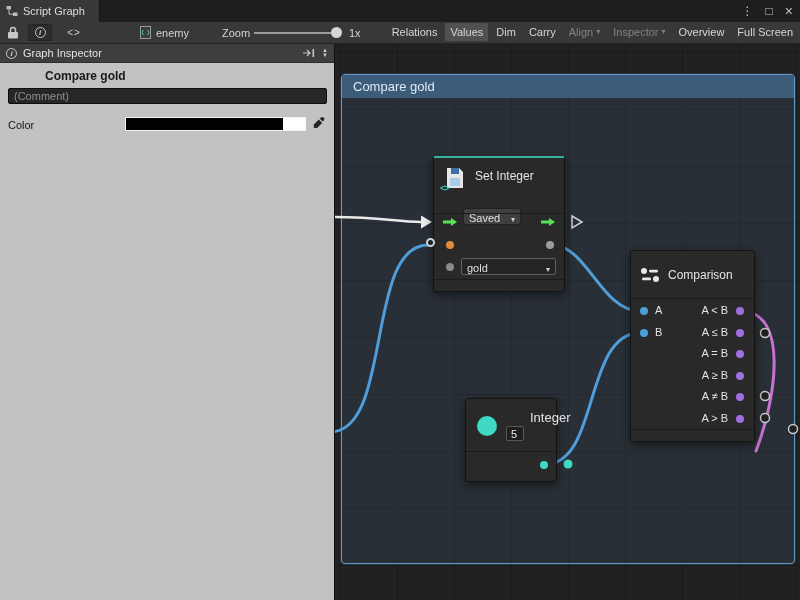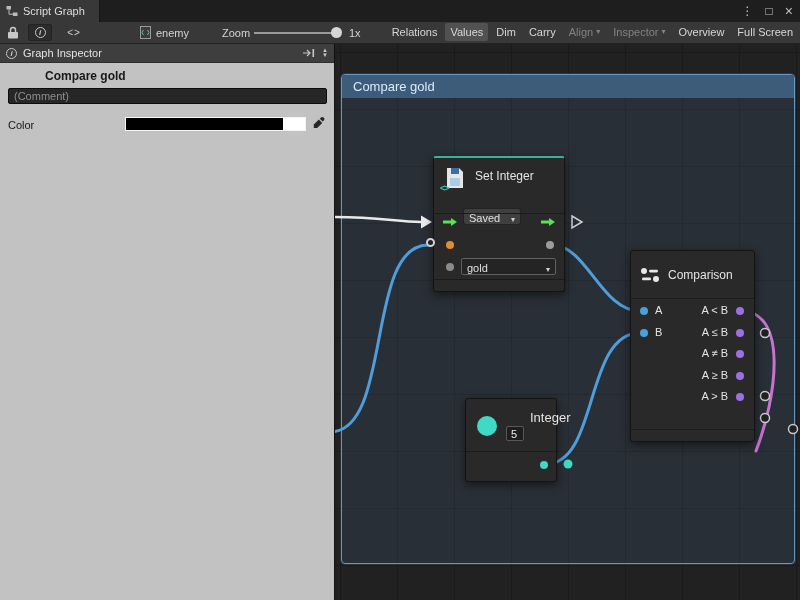--- a/index.html
+++ b/index.html
@@ -277,25 +277,29 @@
           <span class="cmp-out-label">A &lt; B</span>
           <div class="dot cmp-out-dot"></div>
         </div>
         <div class="cmp-row">
           <div class="dot cmp-in-dot"></div>
           <span class="cmp-in-label">B</span>
           <span class="cmp-out-label">A ≤ B</span>
           <div class="dot cmp-out-dot"></div>
         </div>
         <div class="cmp-row">
+          <span class="cmp-out-label">A = B</span>
+          <div class="dot cmp-out-dot"></div>
+        </div>
+        <div class="cmp-row">
+          <span class="cmp-out-label">A ≥ B</span>
+          <div class="dot cmp-out-dot"></div>
+        </div>
+        <div class="cmp-row">
           <span class="cmp-out-label">A ≠ B</span>
-          <div class="dot cmp-out-dot"></div>
-        </div>
-        <div class="cmp-row">
-          <span class="cmp-out-label">A ≥ B</span>
           <div class="dot cmp-out-dot"></div>
         </div>
         <div class="cmp-row">
           <span class="cmp-out-label">A &gt; B</span>
           <div class="dot cmp-out-dot"></div>
         </div>
       </div>
       <div class="sep cmp-foot"></div>
     </div>
 

